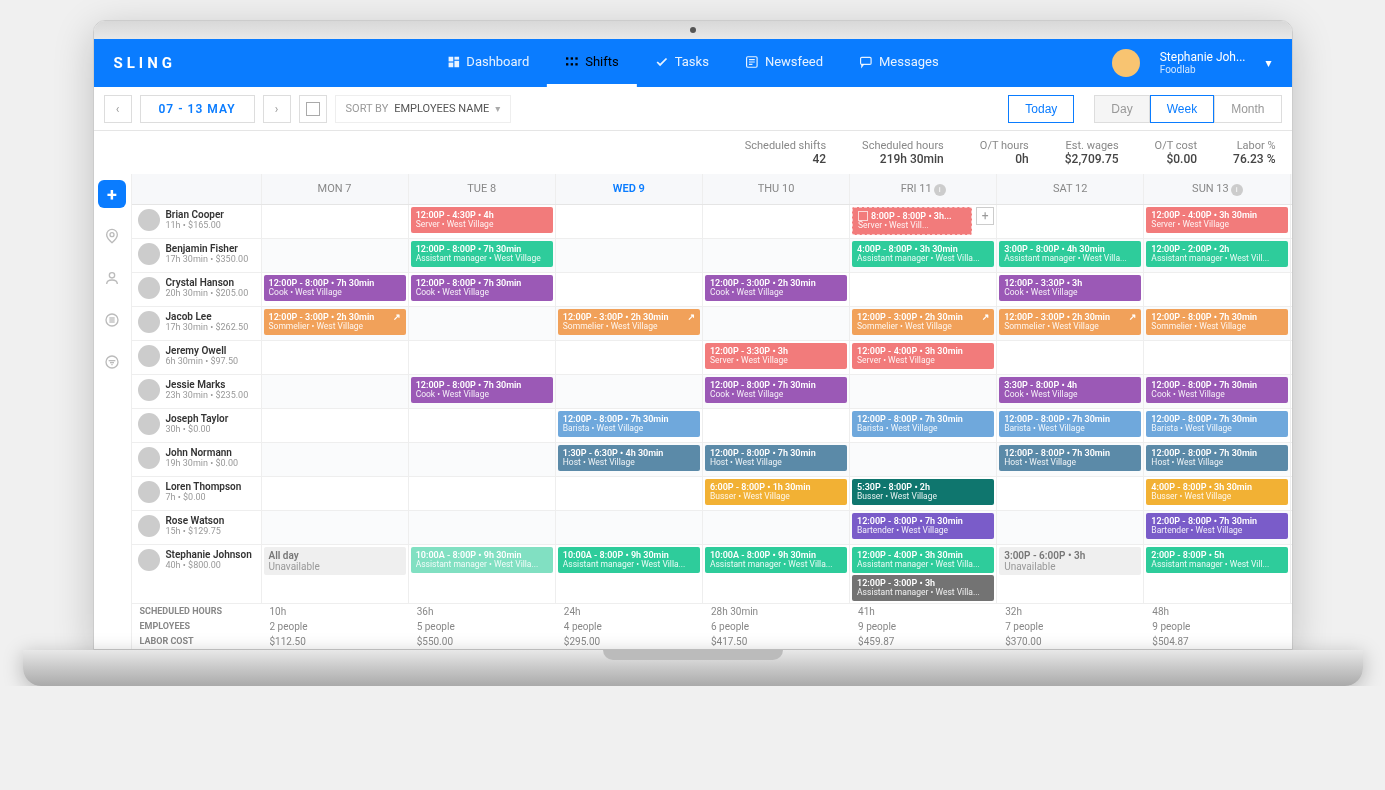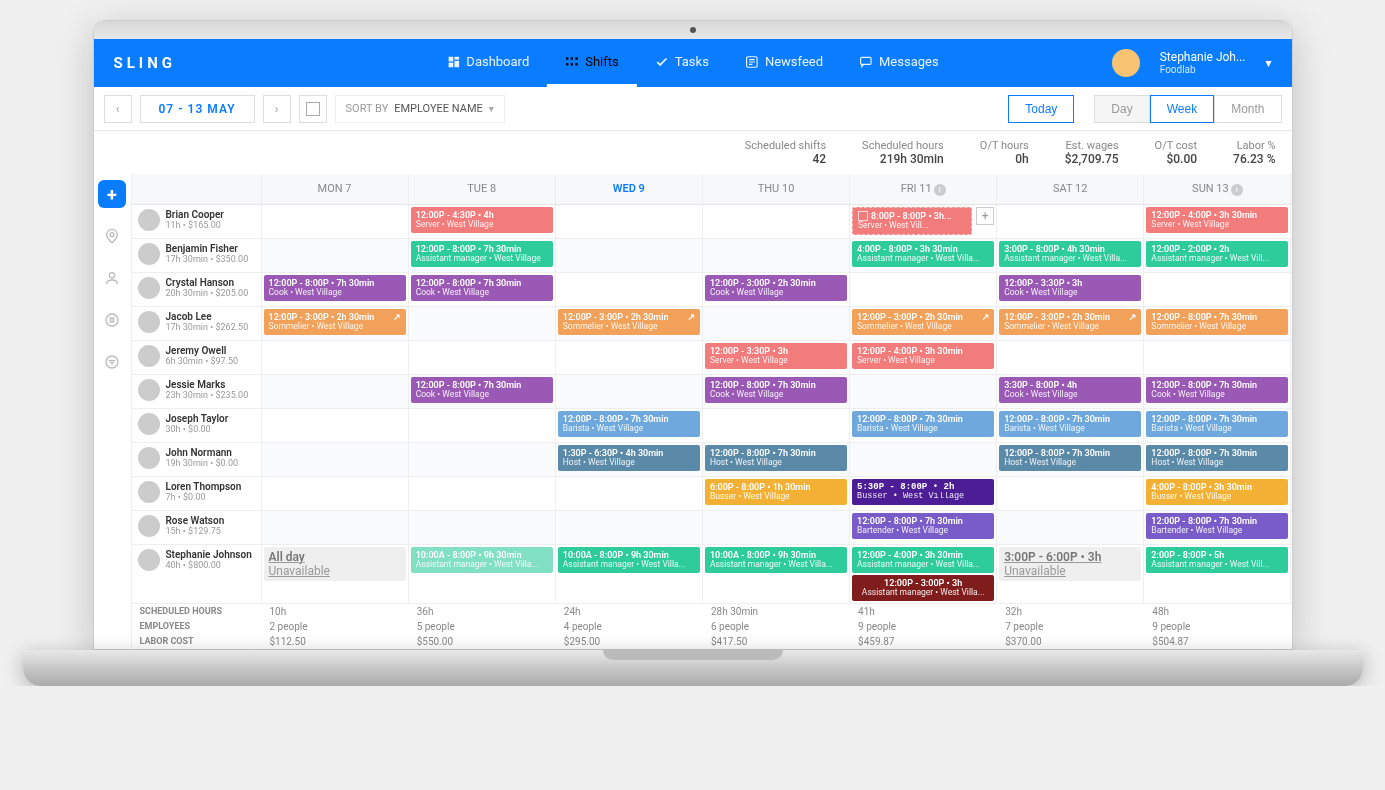--- a/index.html
+++ b/index.html
@@ -47,21 +47,21 @@
 .row { display:grid; grid-template-columns: 130px repeat(7, 1fr); border-bottom:1px solid #eee; min-height:34px; }
 .emp-cell { padding:4px 6px; display:flex; gap:6px; align-items:flex-start; border-right:1px solid #eee; }
 .emp-av { width:22px; height:22px; border-radius:50%; background:#ccc; flex-shrink:0; }
 .emp-nm { font-size:10px; font-weight:600; color:#333; }
 .emp-mt { font-size:9px; color:#999; }
 .day-cell { border-right:1px solid #eee; padding:2px; display:flex; flex-direction:column; gap:2px; background:#fafbfc; position:relative; }
 .row:nth-child(odd) .day-cell { background:#fff; }
 .shift { border-radius:2px; padding:3px 5px; color:#fff; font-size:9px; line-height:1.15; cursor:pointer; overflow:hidden; }
 .shift-t { font-weight:600; white-space:nowrap; overflow:hidden; text-overflow:ellipsis; }
 .shift-s { opacity:0.9; white-space:nowrap; overflow:hidden; text-overflow:ellipsis; font-size:8.5px; }
-.unavail { background:#efefef; color:#999; font-size:12px; padding:3px 5px; border-radius:2px;text-decoration:underline; }
+.unavail { background:#efefef; color:#999; font-size:10px; padding:3px 5px; border-radius:2px; }
 .add-icon { width:18px; height:18px; border:1px solid #ccc; display:inline-flex; align-items:center; justify-content:center; color:#999; font-size:12px; margin-left:4px; }
 .dashed { border:1px dashed rgba(255,255,255,0.6); }
 .checkbox-sm { width:10px; height:10px; border:1px solid rgba(255,255,255,0.7); display:inline-block; margin-right:3px; vertical-align:middle; }
 .sum-rows { font-size:10px; color:#888; }
 .sum-row { display:grid; grid-template-columns: 130px repeat(7, 1fr); }
 .sum-label { font-size:9px; font-weight:700; padding:2px 8px; text-transform:uppercase; }
 .sum-cell { padding:2px 8px; }
 .laptop-base { width:1340px; height:36px; margin:0 auto; background:linear-gradient(to bottom,#e8e8e8,#c5c5c5 55%,#aaa); border-radius:0 0 18px 18px; position:relative; box-shadow:0 4px 20px rgba(0,0,0,0.25); }
 .laptop-base::before { content:""; position:absolute; top:0; left:50%; transform:translateX(-50%); width:180px; height:10px; background:#bbb; border-radius:0 0 10px 10px; }
 .info-badge { display:inline-flex; width:12px; height:12px; border-radius:50%; background:#ccc; color:#fff; font-size:8px; align-items:center; justify-content:center; margin-left:2px;}
@@ -129,21 +129,21 @@
   </div>
 </div>
 
 <div class="toolbar">
   <div class="tb-arrow">‹</div>
   <div class="date-range">07 - 13 MAY</div>
   <div class="tb-arrow">›</div>
   <div class="checkbox-btn"></div>
   <div class="sort-group">
     <span class="sort-label">SORT BY</span>
-    <span class="sort-val">EMPLOYEE NAME</span>
+    <span class="sort-val">EMPLOYEES NAME</span>
     <span style="color:#aaa;font-size:10px">▾</span>
   </div>
   <div class="tb-right">
     <button class="seg-btn primary">Today</button>
     <div style="width:8px"></div>
     <div class="seg-group" id="seg-group">
             <button class="seg-btn disabled">Day</button>
             <button class="seg-btn primary">Week</button>
             <button class="seg-btn">Month</button>
           </div>
@@ -575,21 +575,21 @@
               <div class="day-cell">
                 <div style="display: flex; align-items: stretch;">
                   <div class="shift" style="background: rgb(242, 177, 52); flex: 1 1 0%;">
                     <div class="shift-t"><span>6:00P - 8:00P • 1h 30min</span></div>
                     <div class="shift-s">Busser • West Village</div>
                   </div>
                 </div>
               </div>
               <div class="day-cell">
                 <div style="display: flex; align-items: stretch;">
-                  <div class="shift" style="background: #4c1d95; flex: 1 1 0%; font-family: Liberation Mono, monospace;">
+                  <div class="shift" style="background: #0f766e; flex: 1 1 0%;">
                     <div class="shift-t"><span>5:30P - 8:00P • 2h</span></div>
                     <div class="shift-s">Busser • West Village</div>
                   </div>
                 </div>
               </div>
               <div class="day-cell"></div>
               <div class="day-cell">
                 <div style="display: flex; align-items: stretch;">
                   <div class="shift" style="background: rgb(242, 177, 52); flex: 1 1 0%;">
                     <div class="shift-t"><span>4:00P - 8:00P • 3h 30min</span></div>
@@ -667,21 +667,21 @@
                 </div>
               </div>
               <div class="day-cell">
                 <div style="display: flex; align-items: stretch;">
                   <div class="shift" style="background: rgb(46, 204, 155); flex: 1 1 0%;">
                     <div class="shift-t"><span>12:00P - 4:00P • 3h 30min</span></div>
                     <div class="shift-s">Assistant manager • West Villa...</div>
                   </div>
                 </div>
                 <div style="display: flex; align-items: stretch;">
-                  <div class="shift" style="background: #7f1d1d; flex: 1 1 0%; text-align: center;">
+                  <div class="shift" style="background: #737373; flex: 1 1 0%;">
                     <div class="shift-t"><span>12:00P - 3:00P • 3h</span></div>
                     <div class="shift-s">Assistant manager • West Villa...</div>
                   </div>
                 </div>
               </div>
               <div class="day-cell">
                 <div class="unavail">
                   <div style="font-weight:600;color:#777">3:00P - 6:00P • 3h</div>
                   <div>Unavailable</div>
                 </div>

